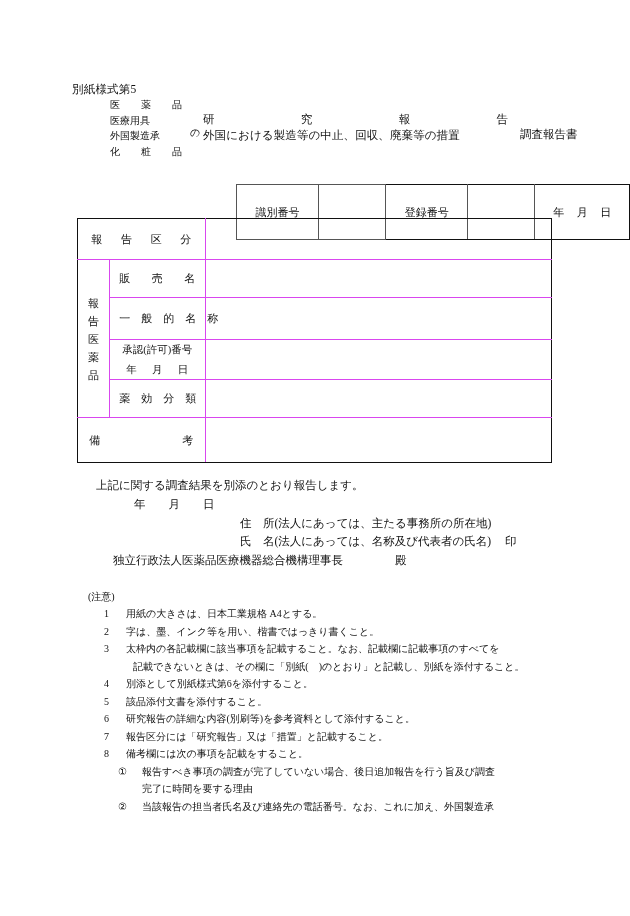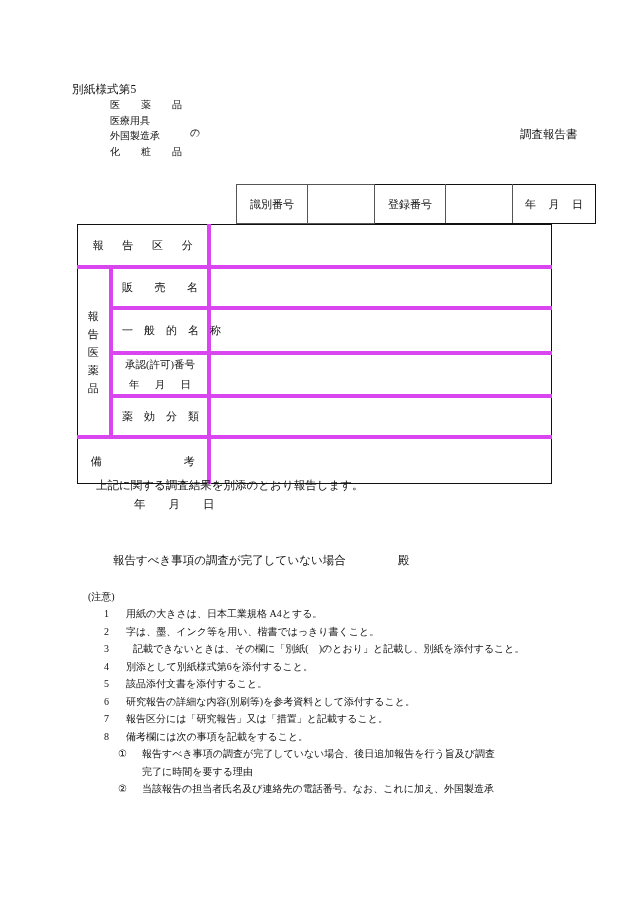--- a/index.html
+++ b/index.html
@@ -100,21 +100,21 @@
   .ident-table {
     position: absolute;
     left: 236px;
     top: 184px;
     border-collapse: collapse;
     font-size: 11px;
   }
   .ident-table td {
     border: 1px solid #555;
     height: 30px;
-    padding: 4px;
+    padding: 12px;
     text-align: center;
     vertical-align: middle;
     white-space: nowrap;
   }
   .ident-table td.lbl-shiki { width: 62px; }
   .ident-table td.val-shiki { width: 58px; }
   .ident-table td.lbl-touroku {
     width: 62px;
     border-left: 1.6px solid #111;
     border-top: 1.6px solid #111;
@@ -135,29 +135,29 @@
   .spread-3 {
     display: inline-block;
     width: 58px;
     text-align: justify;
     text-align-last: justify;
   }
 
   .main-table {
     position: absolute;
     left: 77px;
-    top: 224px;
+    top: 218px;
     width: 475px;
     border-collapse: collapse;
     font-size: 11px;
     border: 1.6px solid #111;
     padding-left: 38px;
   }
   .main-table td {
-    border: 4px solid #d946ef;
+    border: 1px solid #d946ef;
     padding: 0;
     vertical-align: middle;
     white-space: nowrap;
   }
   .main-table td.outer-l { border-left: 1.6px solid #111; }
   .main-table td.outer-r { border-right: 1.6px solid #111; }
   .main-table td.outer-t { border-top: 1.6px solid #111; }
   .main-table td.outer-b { border-bottom: 1.6px solid #111; }
 
   .c-label {
@@ -319,20 +319,24 @@
   <div class="form-no">別紙様式第5</div>
 
   <div class="title-block">
     <div class="cat-col">
       <div class="cat-line">医　薬　品</div>
       <div class="cat-line tight">医療用具</div>
       <div class="cat-line tight">外国製造承</div>
       <div class="cat-line">化　粧　品</div>
     </div>
     <div class="no-particle">の</div>
+    <div class="subject-col">
+      <div class="subj-line-1">研　　究　　報　　告</div>
+      <div class="subj-line-2">外国における製造等の中止、回収、廃棄等の措置</div>
+    </div>
     <div class="report-kind">調査報告書</div>
   </div>
 
   <table class="ident-table">
     <tbody>
         <tr>
       <td class="lbl-shiki">識別番号</td>
       <td class="val-shiki"></td>
       <td class="lbl-touroku">登録番号</td>
       <td class="val-touroku"></td>
@@ -375,38 +379,43 @@
     </tr>
     <tr>
       <td class="c-label outer-l outer-b" colspan="2" style="height:44px"><span class="spread-bikou">備　　考</span></td>
       <td class="c-value outer-r outer-b"></td>
     </tr>
   </tbody>
     </table>
 
   <div class="statement">上記に関する調査結果を別添のとおり報告します。</div>
   <div class="date-line"><span class="sp">年　　月　　日</span></div>
+  <div class="addr-line">住　所(法人にあっては、主たる事務所の所在地)</div>
+  <div class="name-line">
+    <span>氏　名(法人にあっては、名称及び代表者の氏名)</span><span class="seal">印</span>
+  </div>
   <div class="addressee">
-    <span>報告すべき事項の調査が完了していない場合</span><span class="dono">殿</span>
+    <span>独立行政法人医薬品医療機器総合機構理事長</span><span class="dono">殿</span>
   </div>
 
   <div class="notes">
     <div class="notes-title">(注意)</div>
 
     <div class="note-row">
       <span class="note-num">1</span>
       <span class="note-body">用紙の大きさは、日本工業規格 A4とする。</span>
     </div>
     <div class="note-row">
       <span class="note-num">2</span>
       <span class="note-body">字は、墨、インク等を用い、楷書ではっきり書くこと。</span>
     </div>
     <div class="note-row">
       <span class="note-num">3</span>
       <span class="note-body">
+        <span>太枠内の各記載欄に該当事項を記載すること。なお、記載欄に記載事項のすべてを</span>
         <span class="cont">記載できないときは、その欄に「別紙(　)のとおり」と記載し、別紙を添付すること。</span>
       </span>
     </div>
     <div class="note-row">
       <span class="note-num">4</span>
       <span class="note-body">別添として別紙様式第6を添付すること。</span>
     </div>
     <div class="note-row">
       <span class="note-num">5</span>
       <span class="note-body">該品添付文書を添付すること。</span>

